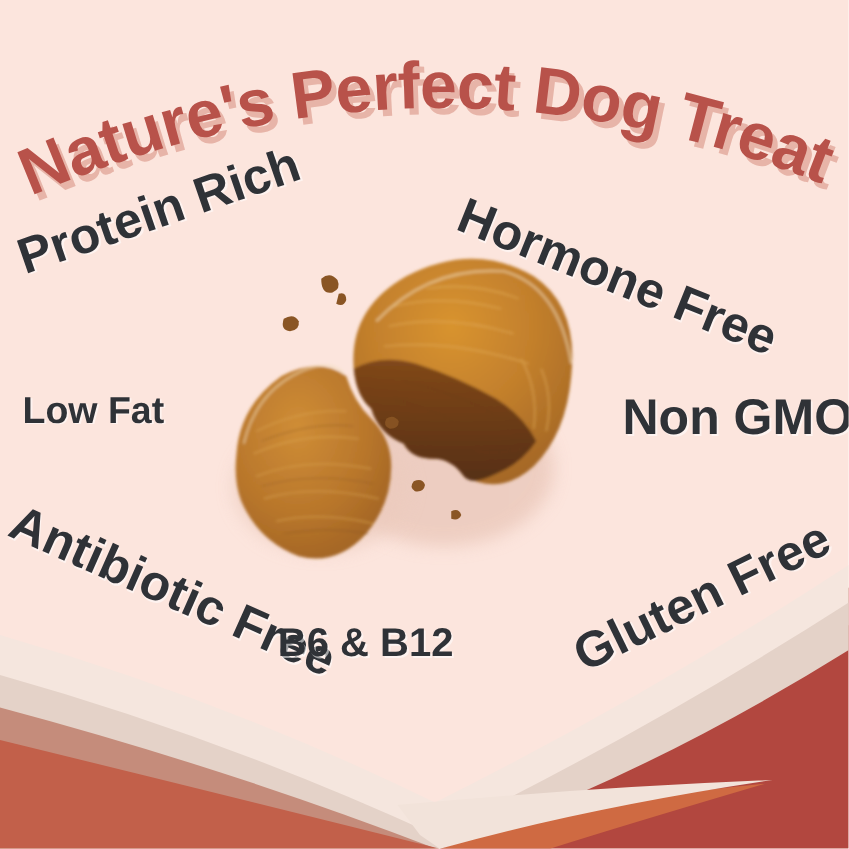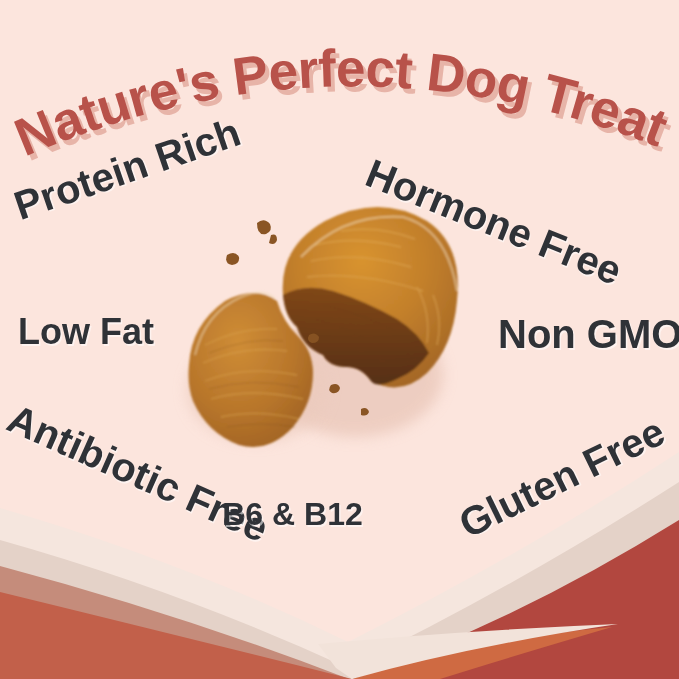--- a/index.html
+++ b/index.html
@@ -47,21 +47,21 @@
     font-family: "Liberation Sans", sans-serif;
     font-weight: bold;
     color: #2f3237;
     white-space: nowrap;
     text-shadow: 1.5px 1.5px 0 rgba(255,255,255,0.55);
     line-height: 1.08;
   }
 
   #feat-protein-rich  { left: 16px;  top: 186px; font-size: 40px; transform: rotate(-19deg); transform-origin: left center; }
   #feat-hormone-free  { left: 368px; top: 150px; font-size: 40px; transform: rotate(22deg);  transform-origin: left center; }
-  #feat-low-fat       { left: 18px;  top: 313px; font-size: 36px; }
+  #feat-low-fat       { left: 18px;  top: 313px; font-size: 30px; }
   #feat-non-gmo       { left: 498px; top: 313px; font-size: 40px; }
   #feat-antibiotic    { left: 10px;  top: 395px; font-size: 40px; transform: rotate(24deg);  transform-origin: left center; }
   #feat-gluten-free   { left: 462px; top: 505px; font-size: 40px; transform: rotate(-26deg); transform-origin: left center; }
   #feat-vitamins      { left: 0px;   top: 497px; width: 585px; font-size: 32px; text-align: center; }
   #feat-vitamins .vline { display: block; }
 
   
   #treat-photo {
     position: absolute;
     left: 165px;

